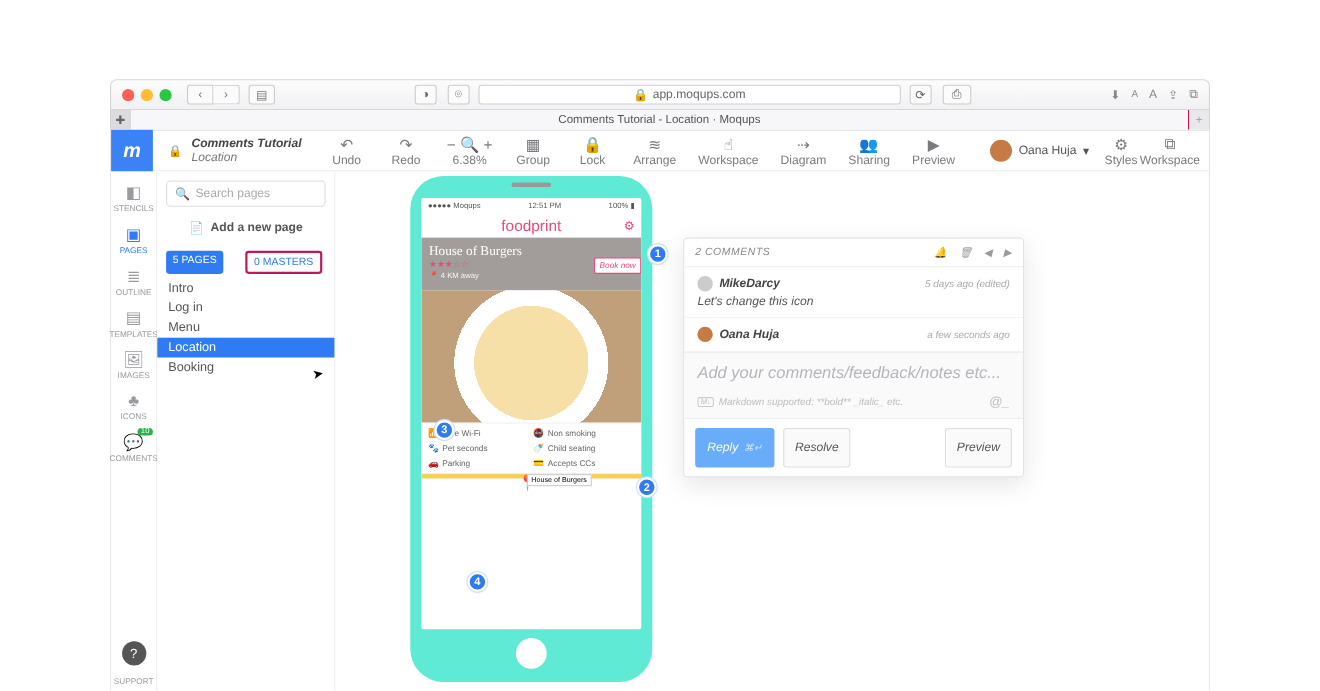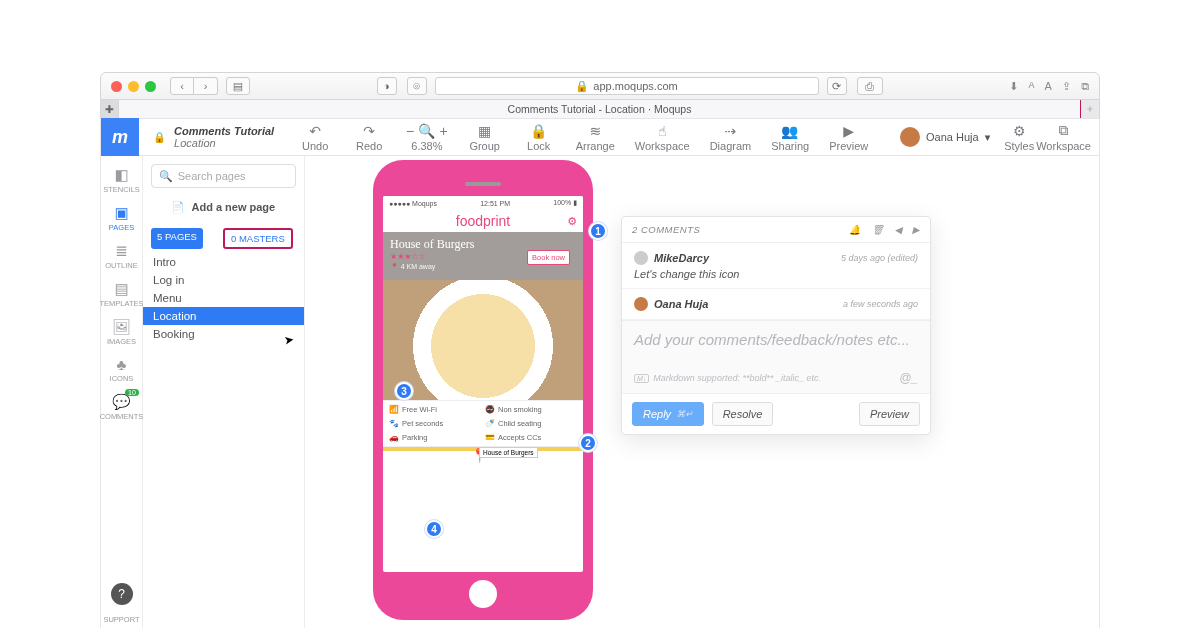--- a/index.html
+++ b/index.html
@@ -73,34 +73,34 @@
   .seg-btn { font-size:9.5px; padding:3px 6px; border-radius:3px; }
   .seg-btn.active { background:#2e7bf3; color:#fff; }
   .seg-btn.inactive { border:2px solid #be185d; color:#2e7bf3; }
   .page-list { display:flex; flex-direction:column; font-size:11.5px; }
   .page-item { padding: 3px 10px; color:#555; cursor:pointer;}
   .page-item.sel { background:#2e7bf3; color:#fff; }
 
   .canvas { flex:1; background:#fff; position:relative; overflow:hidden; }
 
   
-  .phone { position:absolute; left:68px; top:4px; width:220px; height:460px; background:#ec4899;
-           border-radius:30px; display:flex; flex-direction:column; align-items:center; padding:16px 10px 12px;}
+  .phone { position:absolute; left:68px; top:4px; width:220px; height:460px; background:#5eead4;
+           border-radius:30px; display:flex; flex-direction:column; align-items:center; padding:0 10px 12px;}
   .speaker { width:36px; height:4px; background:#999; border-radius:3px; margin-top:6px;}
   .screen { margin-top:10px; width:200px; flex:1; background:#fff; border-radius:2px; overflow:hidden; position:relative;}
   .home { width:28px;height:28px;border-radius:50%;background:#fff; margin-top:8px;}
   .status { height:14px; background:#fff; font-size:7px; display:flex; align-items:center; justify-content:space-between; padding:0 6px; color:#555;}
   .brand { height:22px; display:flex; align-items:center; justify-content:center; font-family:cursive; color:#e64a7a; font-size:14px; position:relative;}
   .gear { position:absolute; right:6px; color:#e64a7a; font-size:11px;}
   .hero { height:48px; background: linear-gradient(rgba(70,60,55,.5),rgba(70,60,55,.5)); color:#fff; position:relative; padding:5px 7px;}
   .hero h4 { font-size:12px; font-weight:400; font-family: Georgia, serif;}
   .stars { font-size:8px; color:#e64a7a;}
   .meta { font-size:7px; opacity:.9; display:flex; gap:6px; margin-top:2px;}
-  .book { position:absolute; right:13px; top:18px; background:#fff; color:#e64a7a; border:1px solid #e64a7a;
-          font-size:7.5px; padding:2px 4px; border-radius:2px;}
+  .book { position:absolute; right:0; top:18px; background:#fff; color:#e64a7a; border:1px solid #e64a7a;
+          font-size:7.5px; padding:2px 4px; border-radius:2px;font-style:italic;}
   .food { height:120px; background: radial-gradient(circle at 50% 55%, #f6e0a8 0 52px, #fff 52px 70px, #bfa07a 70px); position:relative;}
   .dots { position:absolute; bottom:3px; left:0; right:0; text-align:center; color:#ddd; font-size:8px; letter-spacing:2px;}
   .amen { height:46px; background:#fff; display:grid; grid-template-columns:1fr 1fr; font-size:7.5px; color:#666; padding:2px 6px; gap:1px 4px;}
   .amen div{display:flex;align-items:center;gap:3px;} .amen .ai{color:#e64a7a; font-size:8px;}
   .hr{border-top:1px solid #eee;}
   .map { flex:1; background:#f5efdd; position:relative;}
   .road { position:absolute; left:0; right:0; top:30%; height:4px; background:#f5cf54;}
   .road2{ position:absolute; left:30%; top:0; bottom:0; width:4px; background:#f5cf54;}
   .pin { position:absolute; left:44%; top:30%; color:#d33; font-size:14px;}
   .pin-lbl{position:absolute; left:48%; top:32%; background:#fff; font-size:6.5px; padding:1px 3px; border:1px solid #ccc;}
@@ -118,24 +118,24 @@
   .pop-head .ctl { margin-left:auto; display:flex; gap:10px; color:#999; }
   .cmt { padding:8px 12px; border-bottom:1px solid #f2f2f4; }
   .cmt .row1 { display:flex; align-items:center; gap:6px; font-size:11px;}
   .cmt .author { font-weight:700; color:#444; }
   .cmt .time { margin-left:auto; font-size:9px; color:#aaa;}
   .cmt .body { margin-top:3px; color:#555;}
   .av { width:14px;height:14px;border-radius:50%; background:#ccc;}
   .av.b { background:#c67a45;}
   .compose { padding:10px 12px 8px; border-top:1px solid #eee; border-bottom:1px solid #eee; background: #fafafb;}
   .compose-in { min-height:20px; color:#b5b5bc; font-size:15px;}
-  .md-hint { margin-top:20px; font-size:9px; color:#bcbcc2; display:flex; align-items:center; gap:4px;}
+  .md-hint { margin-top:7px; font-size:9px; color:#bcbcc2; display:flex; align-items:center; gap:4px;}
   .md-hint .at{margin-left:auto; font-size:12px;}
   .pop-foot { display:flex; align-items:center; gap:8px; padding: 8px 10px; }
-  .btn { height:24px; border:1px solid #ddd; border-radius:3px; background:#fafafb; padding:0 10px;
+  .btn { height:36px; border:1px solid #ddd; border-radius:3px; background:#fafafb; padding:0 10px;
          font-size:11px; color:#555; display:flex; align-items:center;}
   .btn.primary { background:#69acfa; color:#fff; border-color:#69acfa;}
   .btn.primary .kbd{opacity:.7; font-size:9px; margin-left:5px;}
   .btn.prev{margin-left:auto;}
 
   .cursor { position:absolute; left:183px; top:177px; font-size:12px; color:#000; transform:rotate(-10deg);}
 </style>
 </head>
 <body>
 

